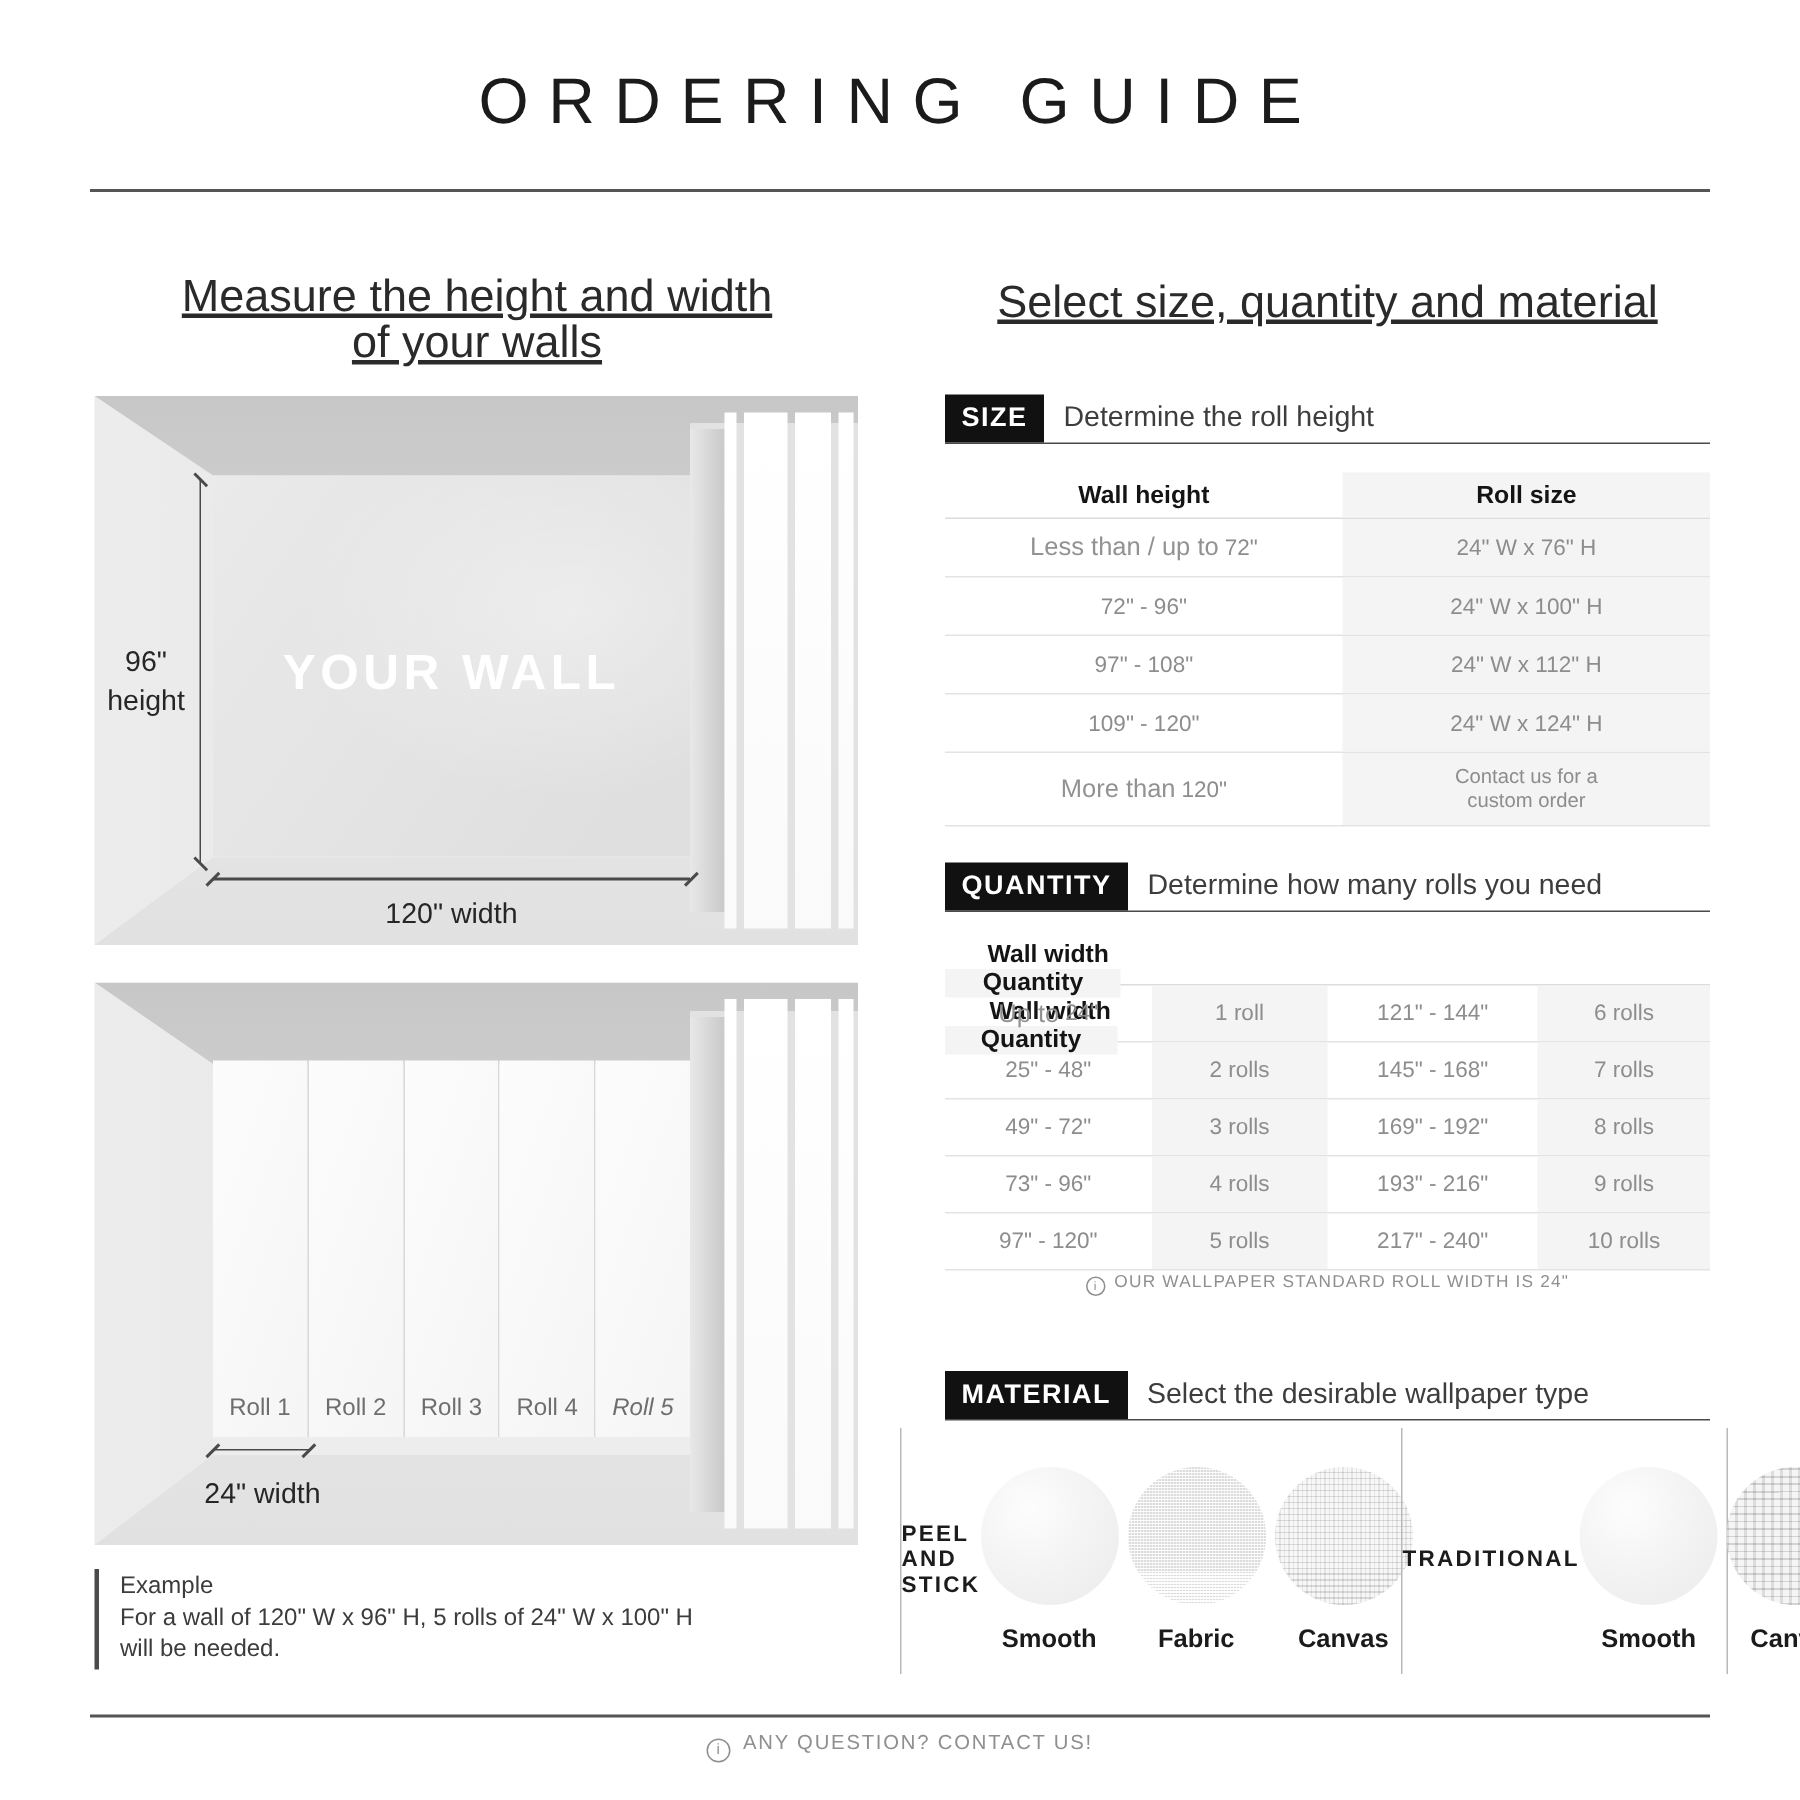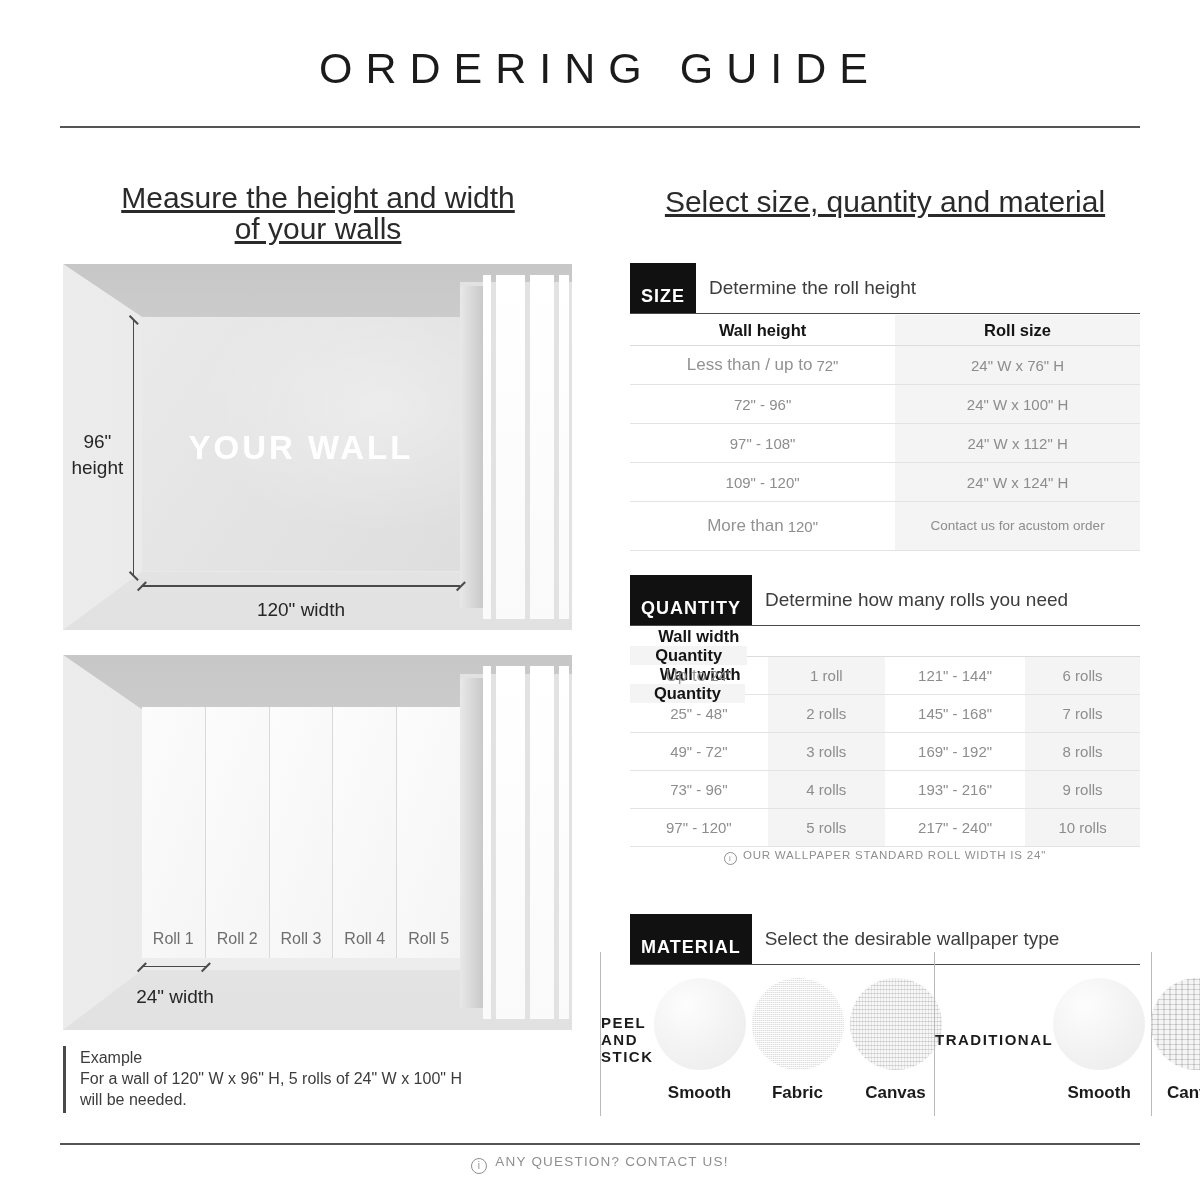--- a/index.html
+++ b/index.html
@@ -59,33 +59,33 @@
   .hdim1{left:15.5%;width:62.5%;top:87.8%;}
   .hdim2{left:15.5%;width:12.5%;top:82.9%;}
   .dim-label{position:absolute;color:#262626;font-size:19px;line-height:26px;text-align:center;}
   .height-label{left:0;width:13.5%;top:45%;}
   .width-label1{left:15.5%;width:62.5%;top:91%;}
   .width-label2{left:10%;width:24%;top:87.6%;}
   
   .panels{position:absolute;left:15.5%;top:13.9%;width:62.5%;height:66.9%;display:flex;}
   .panel{flex:1;position:relative;background:linear-gradient(110deg,#fcfcfc,#f5f5f5);
     border-right:1px solid #d9d9d9;}
-  .panel:last-child{border-right:none;}
+  .panel:last-child{border-right:none;font-style:italic;}
   .panel .roll-label{position:absolute;left:0;right:0;bottom:10px;text-align:center;
     font-size:16px;color:#6e6e6e;}
 
   
   .example{position:absolute;left:63px;top:1046px;width:520px;border-left:3px solid #4a4a4a;
     padding:1px 0 3px 14px;font-size:16px;line-height:21px;color:#3c3c3c;}
 
   
   .section-head{position:absolute;left:630px;width:510px;display:flex;align-items:stretch;
     border-bottom:1px solid #4a4a4a;padding-bottom:0;}
   .badge{background:#111111;color:#ffffff;font-size:18px;font-weight:600;letter-spacing:1px;
-    padding:23px 11px 6px;display:flex;align-items:center;}
+    padding:5px 11px 6px;display:flex;align-items:center;}
   .section-sub{font-size:19px;color:#3d3d3d;display:flex;align-items:center;padding-left:13px;}
   .size-head{top:263px;}
   .qty-head{top:575px;}
   .mat-head{top:914px;}
 
   
   .tbl{position:absolute;left:630px;width:510px;font-size:15px;color:#8d8d8d;}
   .size-tbl{top:315px;}
   .qty-tbl{top:627px;}
   .trow{display:flex;border-bottom:1px solid #e3e3e3;align-items:center;}
@@ -97,21 +97,21 @@
   .qty-tbl .trow.head{height:29px;flex-direction:column;}
   .cell{text-align:center;align-self:stretch;display:flex;align-items:center;justify-content:center;}
   .alt{background:#f4f4f4;}
   .size-c1{width:52%;}
   .size-c2{width:48%;}
   .qty-c1{width:27%;}
   .qty-c2{width:23%;}
   .qty-c3{width:27.5%;}
   .qty-c4{width:22.5%;}
   .prefix{font-size:17px;color:#929292;margin-right:4px;}
-  .two-line{flex-direction:row;justify-content:center;line-height:16px;font-size:13.5px;}
+  .two-line{flex-direction:column;justify-content:center;line-height:16px;font-size:13.5px;}
   .note{position:absolute;left:630px;top:849px;width:510px;text-align:center;font-size:11.5px;
     letter-spacing:0.8px;color:#8f8f8f;}
 
   
   .mat-groups{position:absolute;left:600px;top:952px;width:550px;height:164px;display:flex;}
   .mat-group{border-left:1px solid #b9b9b9;display:flex;flex-direction:row;align-items:center;}
   .mat-group.g1{width:333px;}
   .mat-group.g2{width:216px;border-right:1px solid #b9b9b9;}
   .mat-title{margin-top:10px;font-size:15px;font-weight:700;letter-spacing:1.5px;color:#1c1c1c;}
   .sw-row{display:flex;gap:6px;margin-top:13px;}

